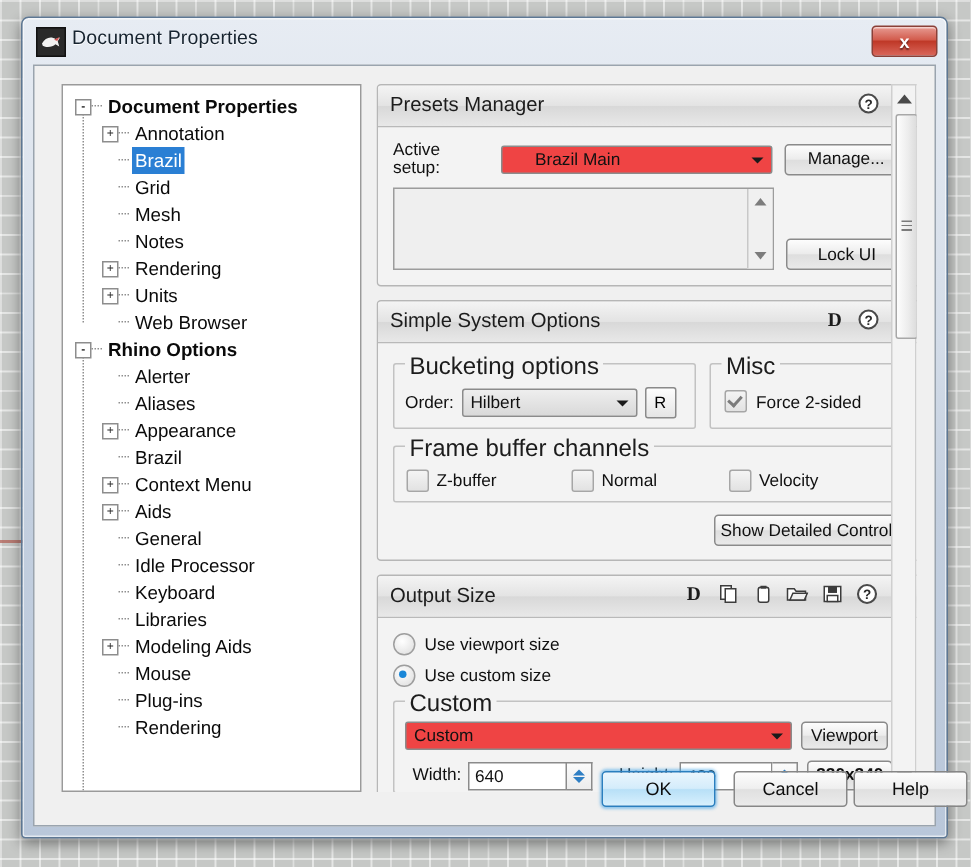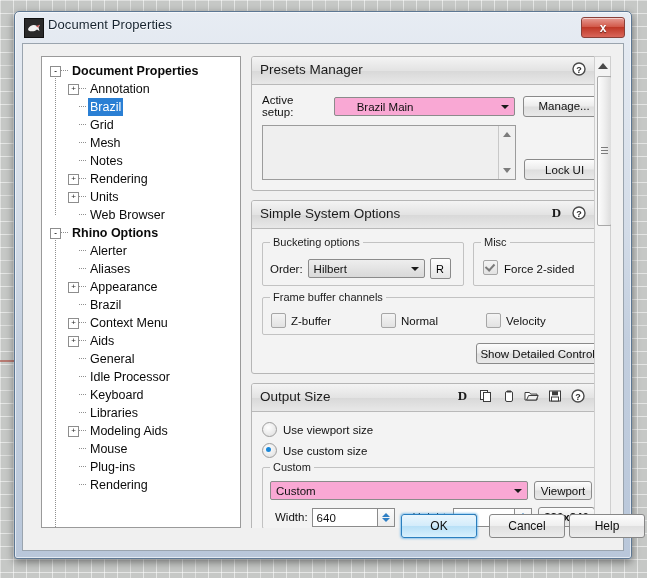--- a/index.html
+++ b/index.html
@@ -130,28 +130,28 @@
   .dash{font-size:15px;color:#2a2a2a;line-height:8px;font-weight:bold;}
   .gbody{position:relative;padding:8px;}
 
   
   .fs{
     position:relative;border:1px solid #c2c2c2;border-radius:2px;
     margin:0;padding:0;box-sizing:border-box;
   }
   .fsleg{
     position:absolute;top:-7px;left:7px;background:#f3f3f3;
-    padding:0 3px;font-size:11px;color:#1c1c1c;
+    padding:0 3px;font-size:16px;color:#1c1c1c;
   }
 
   
   .lbltxt{font-size:11.5px;color:#101010;}
   .combo{
     position:relative;height:19px;border:1px solid #8b8b8b;border-radius:2px;
-    background:#f9a8d4;box-sizing:border-box;font-size:11.5px;color:#111;
+    background:#ef4444;box-sizing:border-box;font-size:11.5px;color:#111;
     padding:2px 20px 0 5px;line-height:15px;white-space:nowrap;overflow:hidden;cursor:default;
   }
   .combo.gray{background:linear-gradient(to bottom,#eeeeee,#d9d9d9);}
   .combo .arw{
     position:absolute;right:5px;top:7px;width:0;height:0;
     border-left:4px solid transparent;border-right:4px solid transparent;
     border-top:4px solid #1a1a1a;
   }
   .btn{
     height:21px;border:1px solid #8a8a8a;border-radius:3px;

